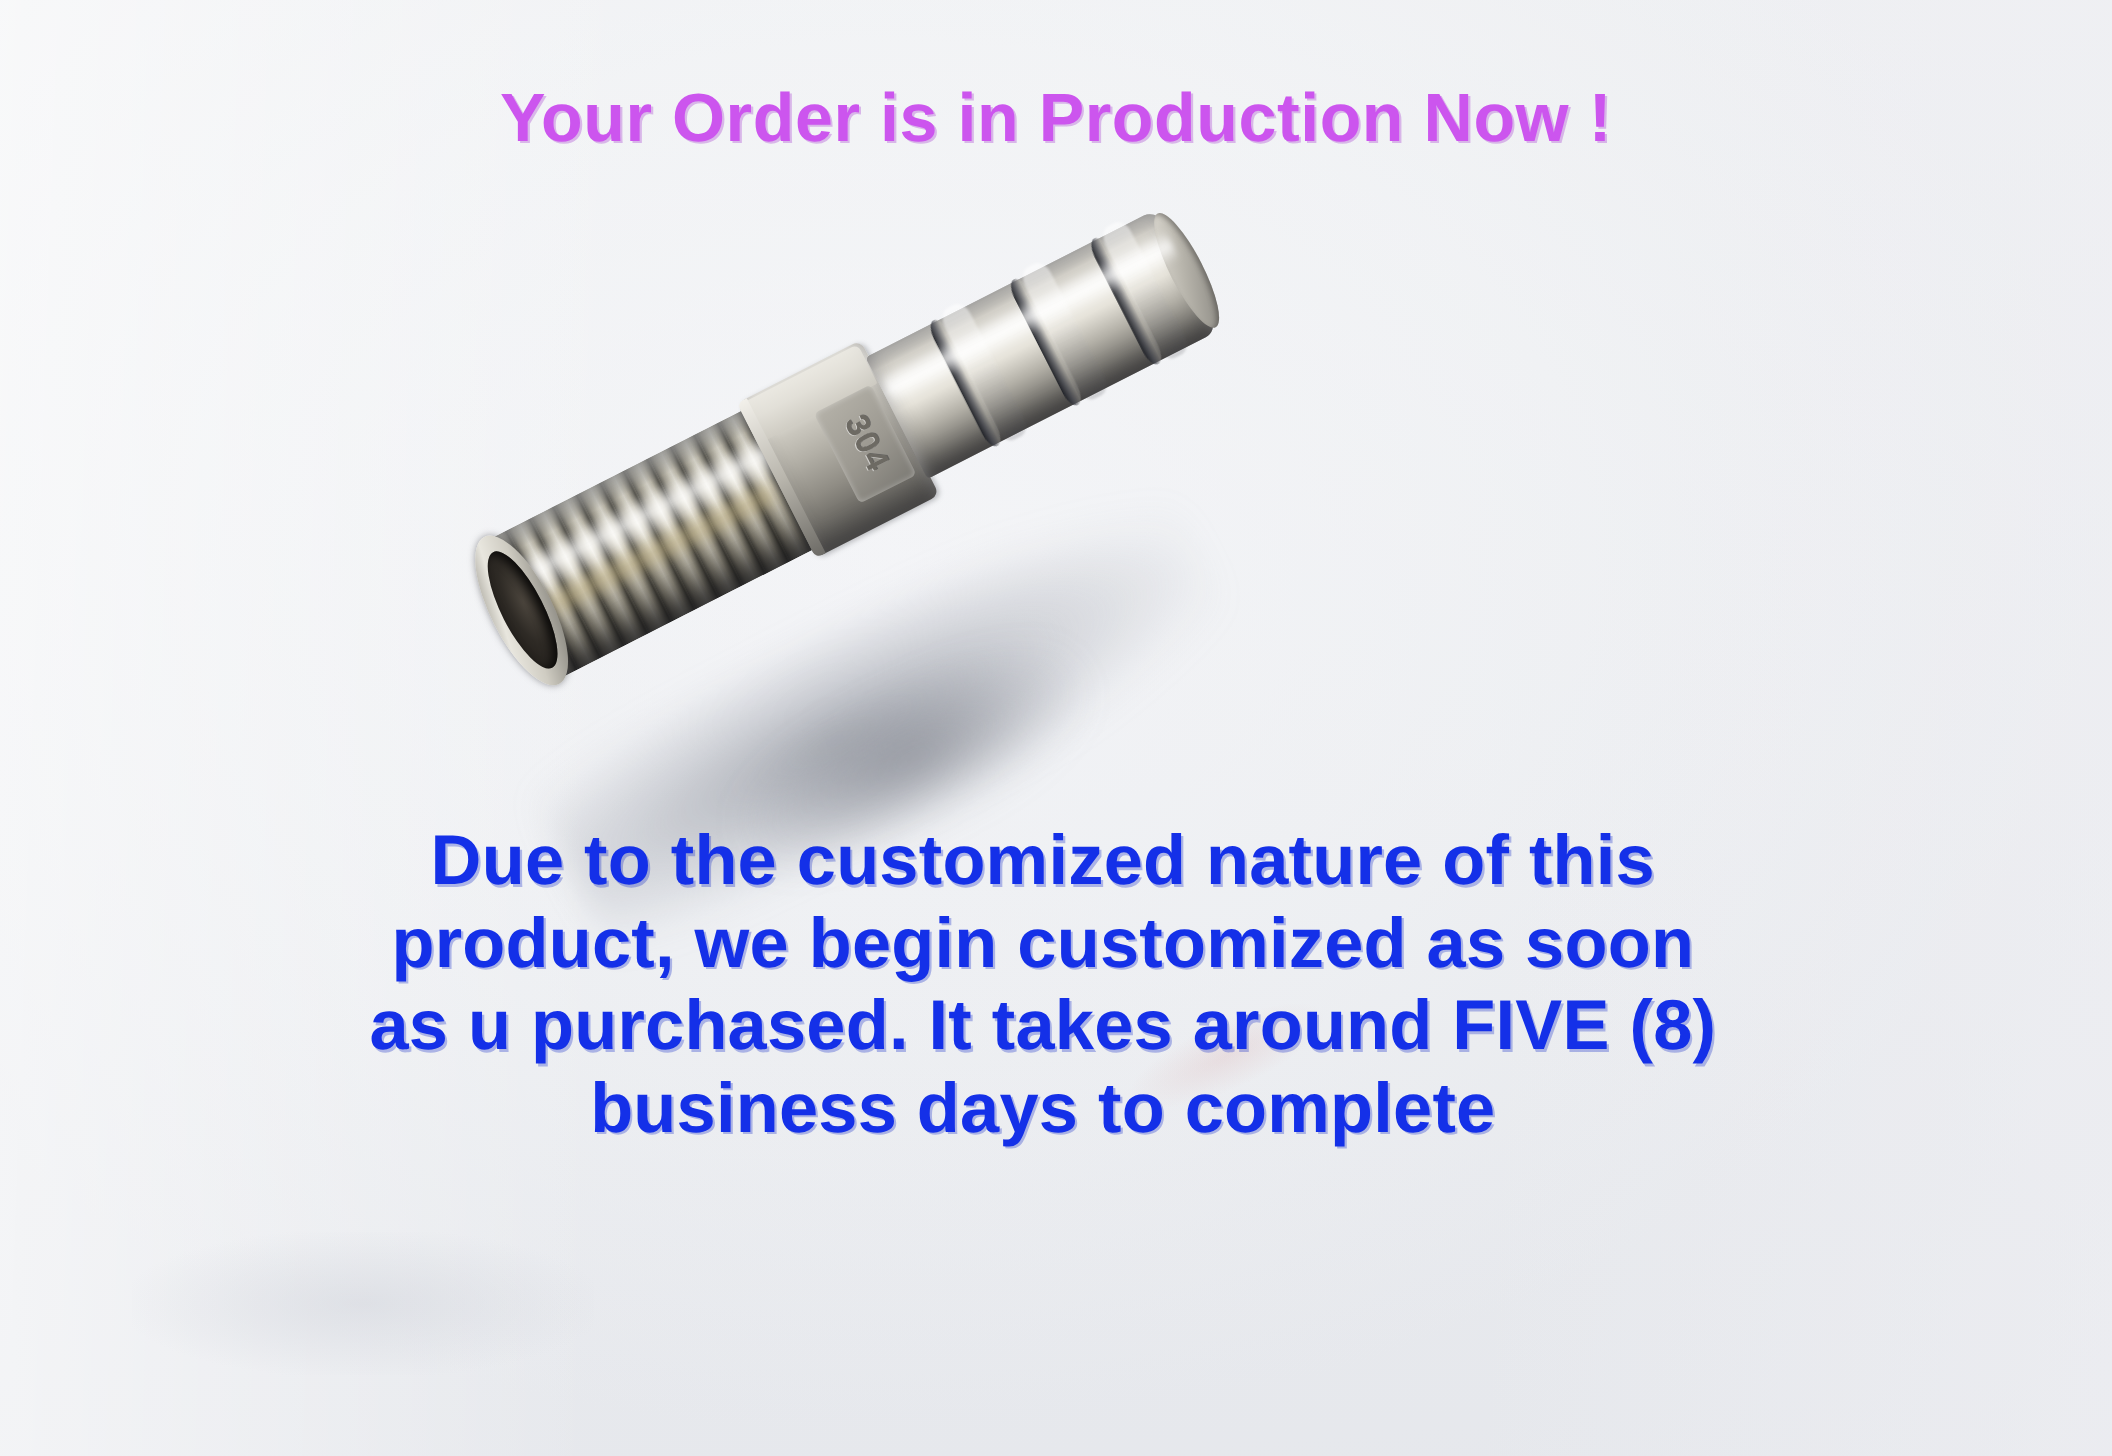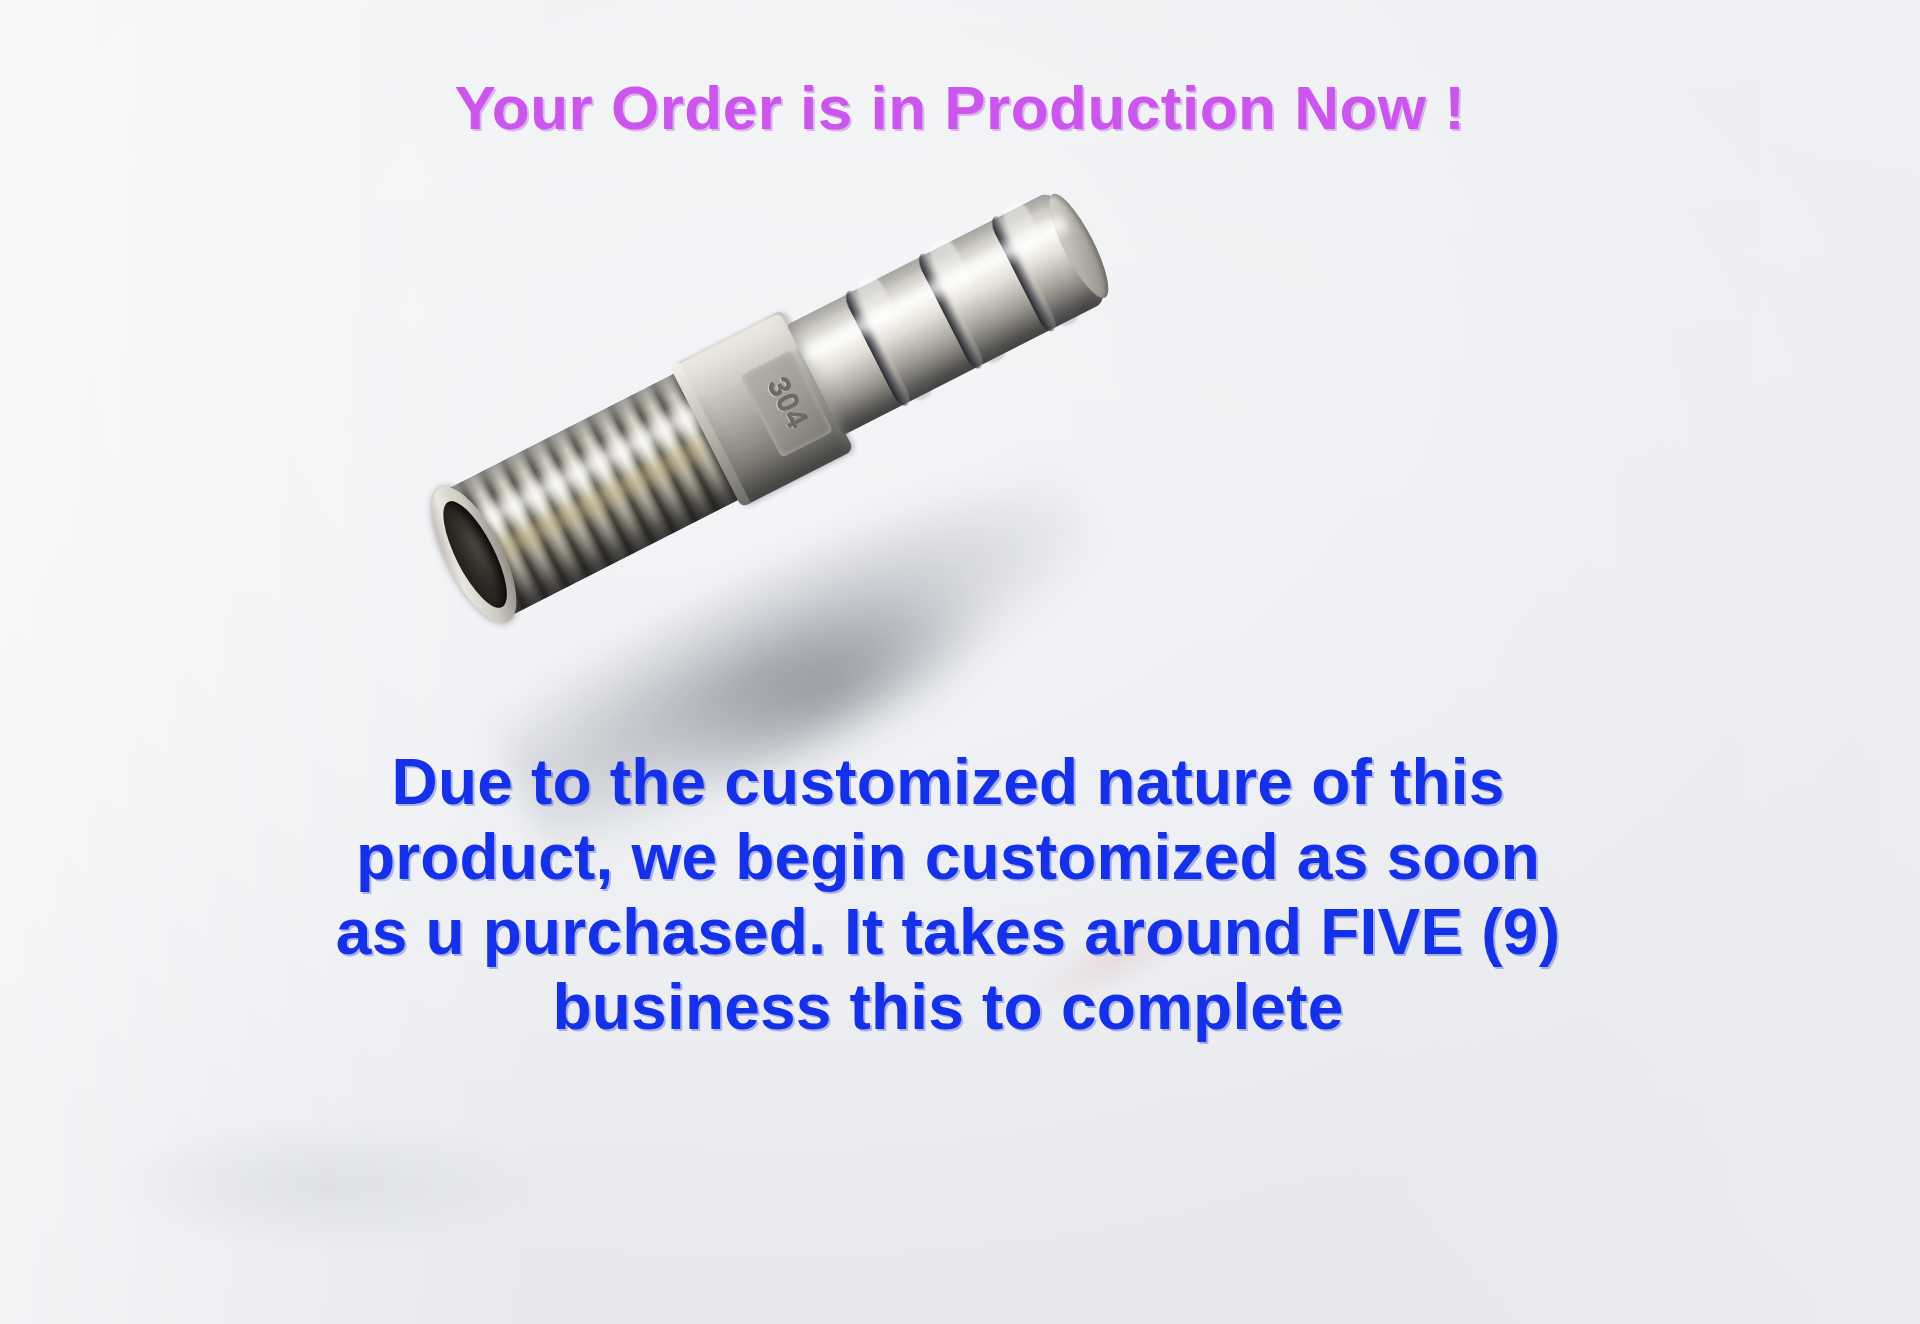--- a/index.html
+++ b/index.html
@@ -325,17 +325,17 @@
         <div class="barb-end-cap"></div>
         <div class="barb-gloss"></div>
 
       </div>
     </div>
   </div>
 
   <div id="body-copy">
     <span class="copy-line">Due to the customized nature of this</span>
     <span class="copy-line">product, we begin customized as soon</span>
-    <span class="copy-line">as u purchased. It takes around FIVE (9)</span>
-    <span class="copy-line">business this to complete</span>
+    <span class="copy-line">as u purchased. It takes around FIVE (8)</span>
+    <span class="copy-line">business days to complete</span>
   </div>
 
 </div>
 
 </body></html>

